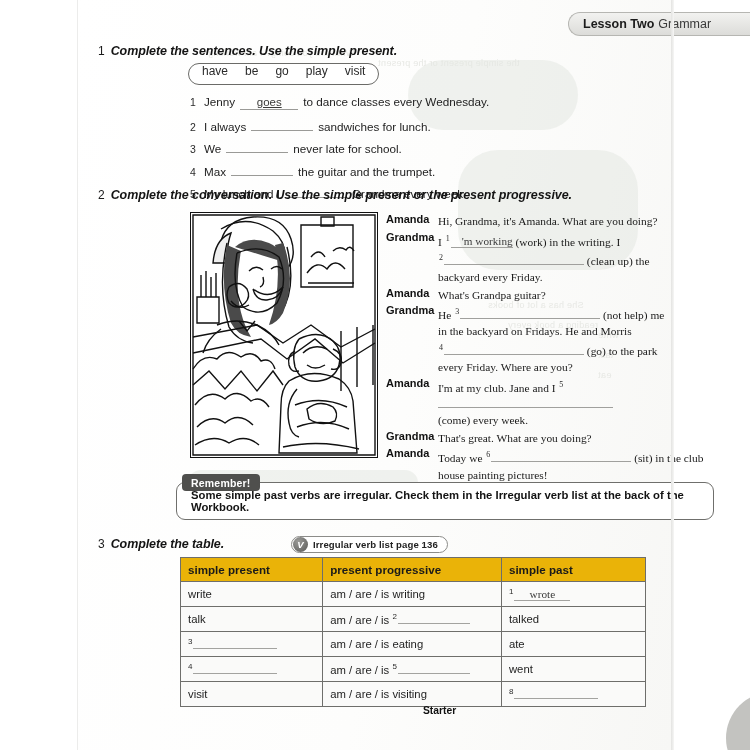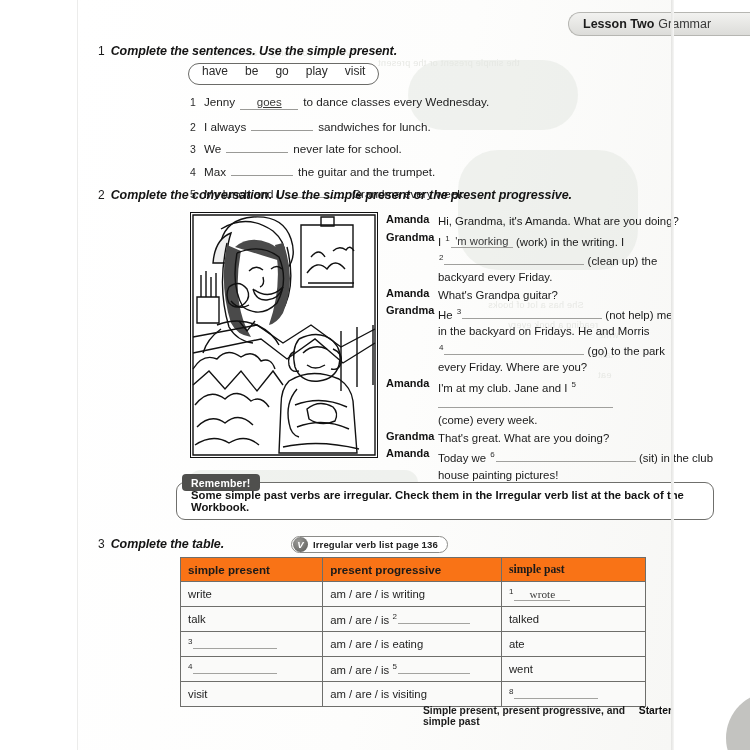--- a/index.html
+++ b/index.html
@@ -75,24 +75,24 @@
   
   .art{
     position:absolute;left:112px;top:212px;width:188px;height:246px;
     background:#fff;border:1.6px solid #111;box-sizing:border-box;overflow:hidden;
   }
 
   
   .dlg{position:absolute;left:308px;top:213px;width:330px;font-size:11.4px;color:#191919;}
   .drow{display:flex;margin-bottom:1px;}
   .spk{width:52px;flex:none;font-weight:bold;font-size:11px;color:#111;}
-  .line{flex:1;line-height:16.5px;}
+  .line{flex:1;line-height:16.5px;font-family:Liberation Serif, serif;}
   .sup{font-size:8px;vertical-align:super;color:#2c2c2c;padding:0 1px;}
   .gap{display:inline-block;border-bottom:1px solid #a0a09d;height:11px;vertical-align:baseline;}
-  .gap.ans{height:auto;text-align:center;color:#39393a;font-size:11.2px;line-height:12px;}
+  .gap.ans{height:auto;text-align:right;color:#39393a;font-size:11.2px;line-height:12px;}
 
   
   .remember-wrap{position:absolute;left:98px;top:474px;width:538px;height:46px;}
   .remember-box{
     position:absolute;left:0;top:8px;width:538px;height:38px;
     border:1.3px solid #6f6f6c;border-radius:9px;box-sizing:border-box;
     background:#fff;display:flex;align-items:center;padding-left:14px;
   }
   .remember-box .rtxt{font-size:11.3px;font-weight:bold;color:#131313;}
   .remember-tag{
@@ -116,21 +116,21 @@
   }
   .badge .btxt{font-size:9.6px;font-weight:bold;color:#222;letter-spacing:.1px;}
 
   
   .tbl{
     position:absolute;left:102px;top:557px;width:466px;
     border:1.4px solid #6e6e6b;border-collapse:collapse;background:#fff;
   }
   .tbl td,.tbl th{border:1.1px solid #6e6e6b;padding:0;}
   .tbl thead th{
-    background:#f97316;text-align:left;
+    background:#eab308;text-align:left;
     font-size:11.6px;font-weight:bold;color:#1a1a1a;
     padding:3px 0 4px 7px;height:16px;
   }
   .tbl tbody td{
     font-size:11.3px;color:#1d1d1d;padding:2px 0 2px 7px;height:20px;
     vertical-align:middle;background:#fbfbfa;
   }
   .tbl tbody tr td{background:#fafaf9;}
   .cellblank{display:inline-block;border-bottom:1px solid #a3a3a0;height:11px;vertical-align:baseline;}
   .cellblank.ans{height:auto;text-align:center;color:#3a3a3a;line-height:12px;font-family:Liberation Serif, serif;}
@@ -352,21 +352,21 @@
     <div class="badge">
       <span class="vcirc">V</span>
       <span class="btxt">Irregular verb list page 136</span>
     </div>
 
     <table class="tbl">
       <thead>
           <tr id="tbl-head">
             <th style="width: 140px;">simple present</th>
             <th style="width: 182px;">present progressive</th>
-            <th style="width: 142px; font-family: Liberation Serif, serif;">simple past</th>
+            <th style="width: 142px;">simple past</th>
           </tr>
         </thead>
       <tbody id="tbl-body">
           <tr>
             <td><span>write</span></td>
             <td><span>am / are / is writing</span></td>
             <td><span class="cellsup">1</span><span class="cellblank ans" style="width: 56px;">wrote</span></td>
           </tr>
           <tr>
             <td><span>talk</span></td>
@@ -386,18 +386,17 @@
           <tr>
             <td><span>visit</span></td>
             <td><span>am / are / is visiting</span></td>
             <td><span class="cellsup">8</span><span class="cellblank" style="width: 84px;"></span></td>
           </tr>
         </tbody>
     </table>
 
     <div class="pagecorner"></div>
     <div class="footer">
-      <span class="ftitle">Simple present, present progressive, and simple past</span>
       <span class="flevel">Starter</span>
     </div>
 
   </div>
 </div>
 
 </body></html>

